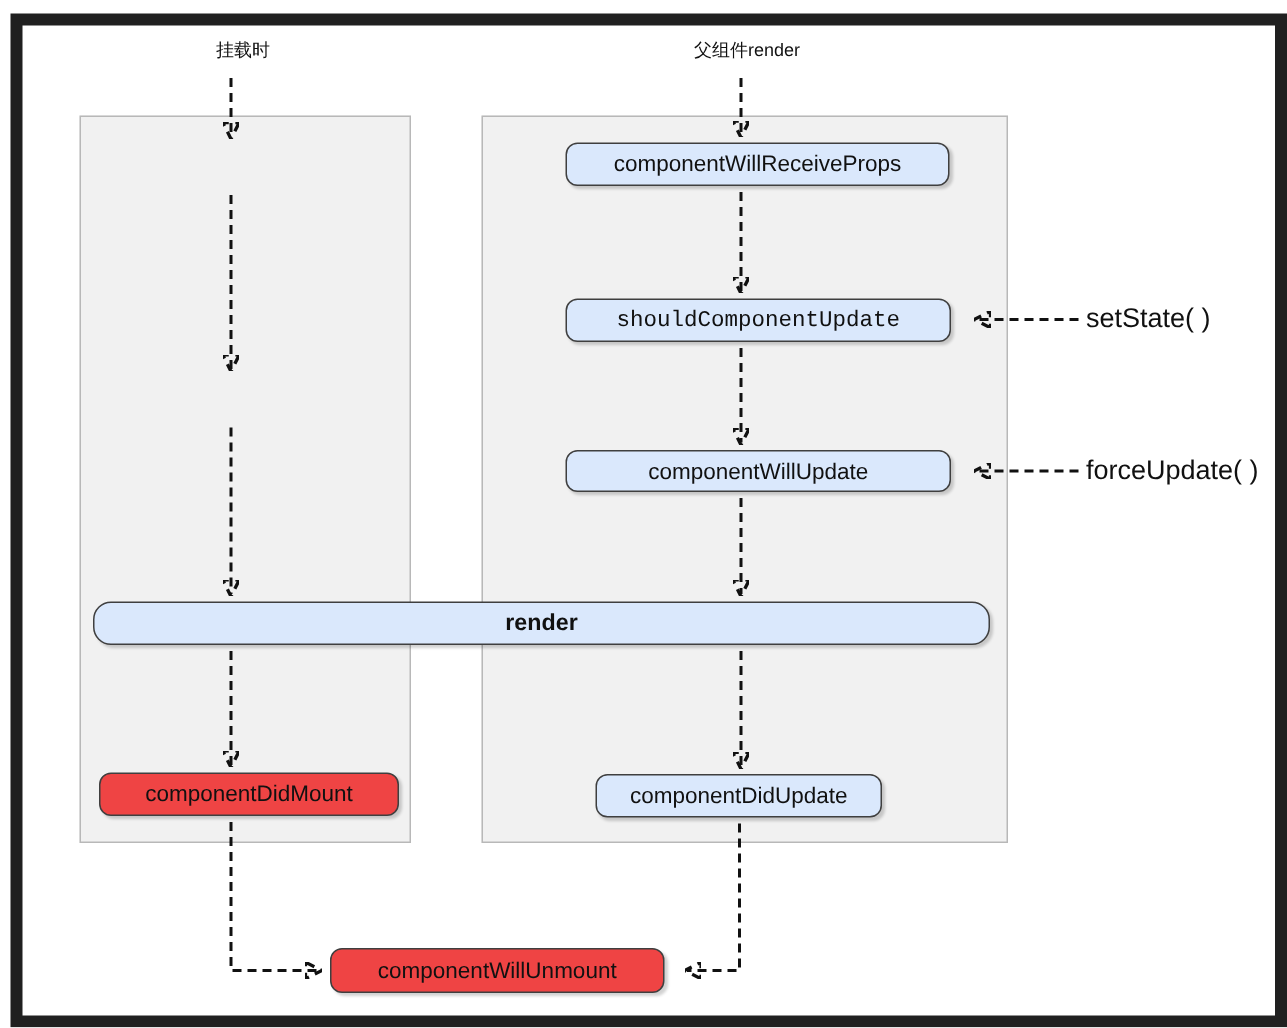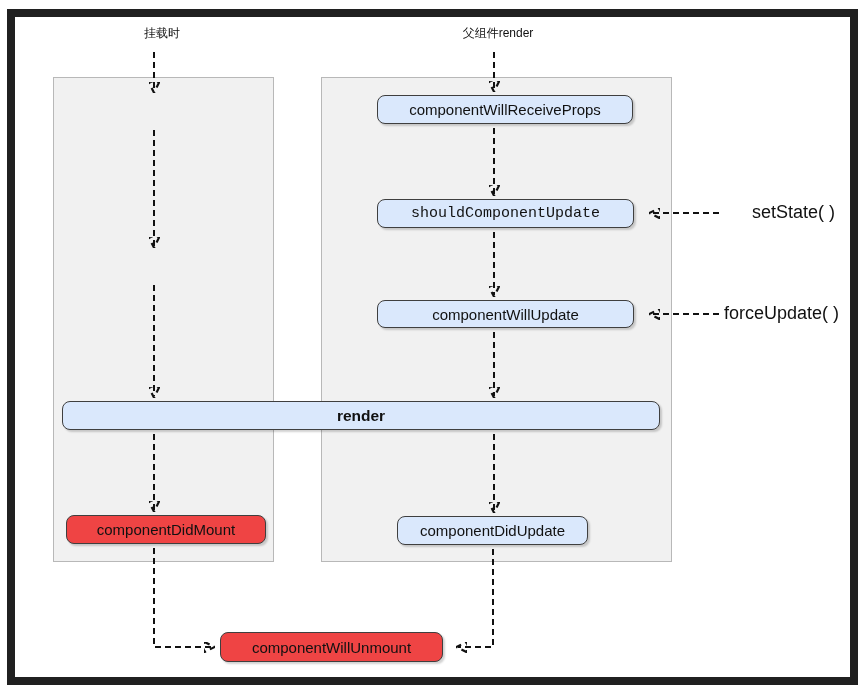--- a/index.html
+++ b/index.html
@@ -48,33 +48,33 @@
     font-size: 15px;
     white-space: nowrap;
     box-sizing: border-box;
     box-shadow: 2px 2px 2px rgba(0,0,0,0.18);
   }
   .node.green { background: #ef4444; }
   .node.bold  { font-weight: bold; font-size: 15.5px; }
   .n-constructor        { left: 101px; top: 97px;  width: 122px; height: 29px; }
   .n-willmount          { left: 68px;  top: 251px; width: 197px; height: 29px; }
   .n-didmount           { left: 66px;  top: 515px; width: 200px; height: 29px; }
-  .n-render             { left: 62px;  top: 401px; width: 598px; height: 29px; }
+  .n-render             { left: 62px;  top: 401px; width: 598px; height: 29px; border-radius: 12px; }
   .n-willreceiveprops   { left: 377px; top: 95px;  width: 256px; height: 29px; }
   .n-shouldupdate       { left: 377px; top: 199px; width: 257px; height: 29px; font-family: Liberation Mono, monospace; }
   .n-willupdate         { left: 377px; top: 300px; width: 257px; height: 28px; }
   .n-didupdate          { left: 397px; top: 516px; width: 191px; height: 29px; }
   .n-willunmount        { left: 220px; top: 632px; width: 223px; height: 30px; }
   .side-label {
     position: absolute;
     font-size: 18px;
     white-space: nowrap;
     color: #111111;
   }
-  .lbl-setstate    { left: 724px; top: 202px; margin-left: 28px; }
+  .lbl-setstate    { left: 724px; top: 202px; }
   .lbl-forceupdate { left: 724px; top: 303px; }
   .arrows {
     position: absolute;
     left: 0; top: 0;
     pointer-events: none;
   }
   .arrows path {
     stroke: #111111;
     stroke-width: 2;
     fill: none;

